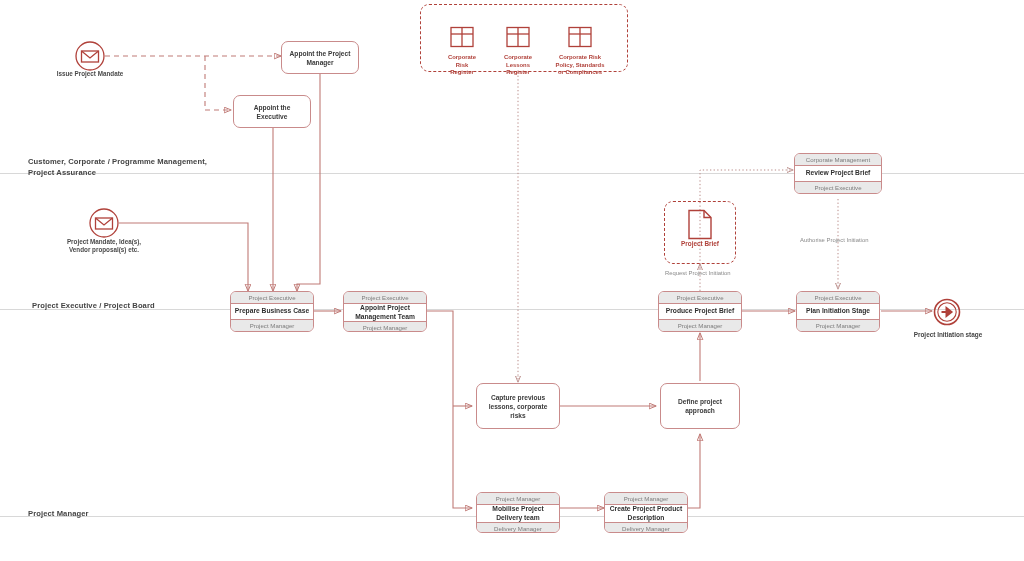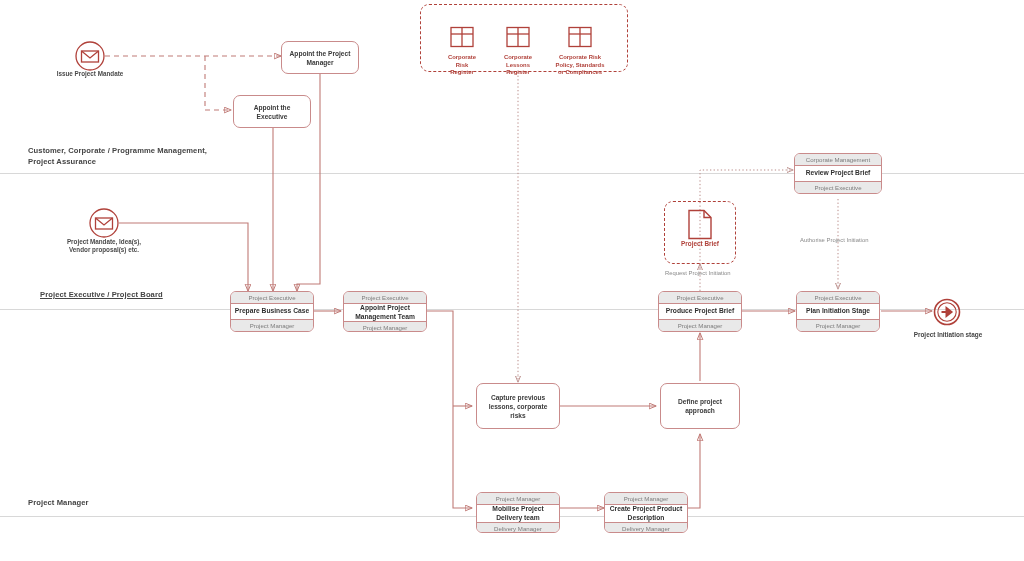--- a/index.html
+++ b/index.html
@@ -1,20 +1,20 @@
 <!DOCTYPE html>
 <html><head>
 <meta charset="utf-8">
 <style>
   html,body{margin:0;padding:0;background:#ffffff;}
   body{font-family:"Liberation Sans", sans-serif;}
   #canvas{position:relative;width:1024px;height:561px;overflow:hidden;background:#fff;}
   #edges{position:absolute;left:0;top:0;width:1024px;height:561px;}
 
-  .lane-label{position:absolute;font-size:7.6px;font-weight:bold;color:#444444;line-height:10.5px;letter-spacing:.1px;}
+  .lane-label{position:absolute;font-size:7.6px;font-weight:bold;color:#444444;line-height:10.5px;letter-spacing:.1px;margin-top:11px;}
 
   
   .task{position:absolute;box-sizing:border-box;border:1px solid #c98b8b;border-radius:7px;background:#fff;
         display:flex;align-items:center;justify-content:center;text-align:center;
         font-size:6.6px;font-weight:bold;color:#3a3a3a;line-height:9px;padding:2px;}
 
   
   .rtask{position:absolute;box-sizing:border-box;border:1px solid #c98b8b;border-radius:6px;background:#fff;
          display:flex;flex-direction:column;overflow:hidden;}
   .rtask .band{flex:0 0 11px;background:#e9e9e9;border-color:#c98b8b;
@@ -97,21 +97,21 @@
       <path d="M838,199 L838,289" marker-end="url(#ahg)"></path>
     </g>
 
     <g fill="none" stroke="#b98b88" stroke-width="1" stroke-dasharray="1.3,2.3">
       <path d="M700,291 L700,264" marker-end="url(#ahg)"></path>
     </g>
   </svg>
 
   <div class="lane-label" style="left:28px;top:146px;width:230px;white-space:pre-line;">Customer, Corporate / Programme Management,
 Project Assurance</div>
-  <div class="lane-label" style="left:40px;top:290px;text-decoration:underline;">Project Executive / Project Board</div>
+  <div class="lane-label" style="left:32px;top:290px;">Project Executive / Project Board</div>
   <div class="lane-label" style="left:28px;top:498px;">Project Manager</div>
 
   <div class="envelope" style="left:74px;top:40px;">
     <svg width="32" height="32" viewBox="0 0 32 32">
       <circle cx="16" cy="16" r="14" fill="none" stroke="#b0413a" stroke-width="1.3"></circle>
       <rect x="7.5" y="11" width="17" height="11" fill="none" stroke="#b0413a" stroke-width="1.3"></rect>
       <path d="M7.5,11 L16,18 L24.5,11" fill="none" stroke="#b0413a" stroke-width="1.3"></path>
     </svg>
   </div>
   <div class="icon-label" style="left:30px;top:70px;width:120px;white-space:pre-line;">Issue Project Mandate</div>

